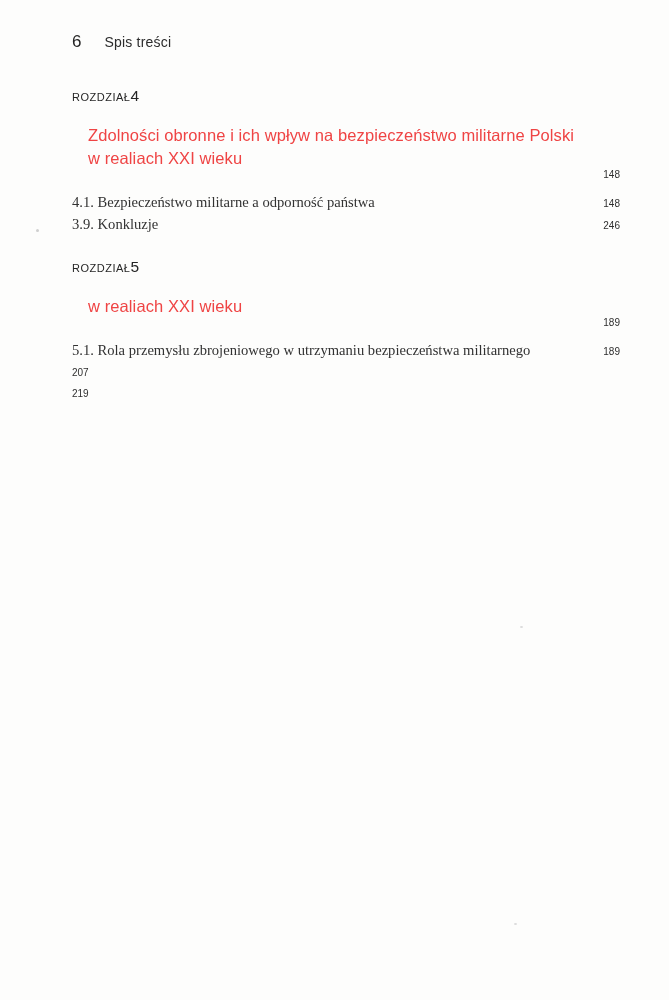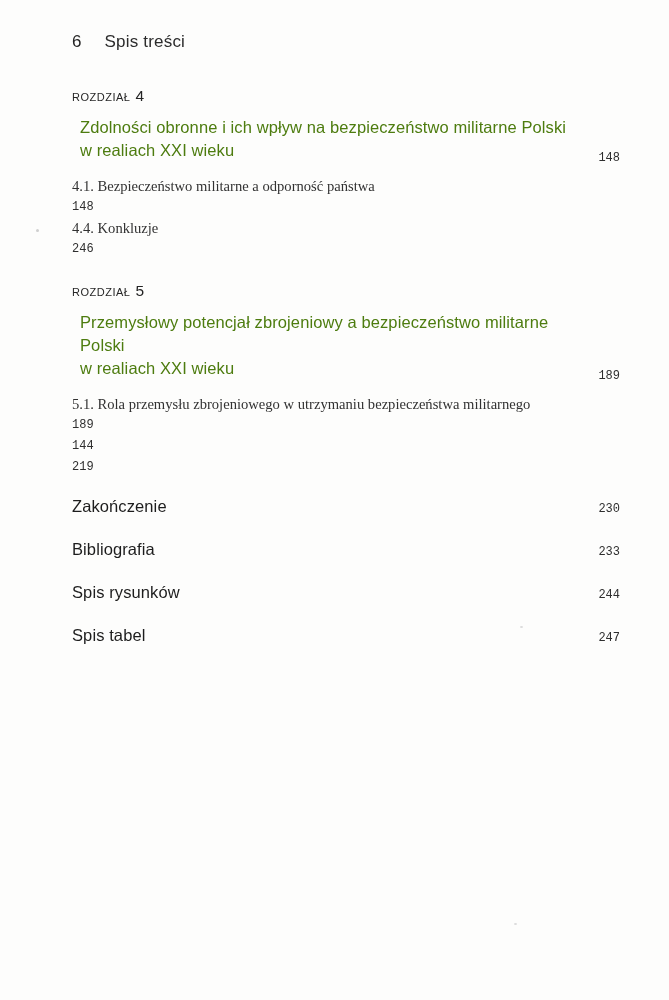--- a/index.html
+++ b/index.html
@@ -12,48 +12,48 @@
     box-sizing: border-box;
     padding: 32px 49px 0 72px;
     font-family: "Liberation Sans", sans-serif;
     color: #1e1e1e;
     overflow: hidden;
   }
 
   
   .running-head { display:flex; align-items:baseline; gap:23px; }
   .folio { font-size:17px; color:#242424; }
-  .running-title { font-size:17px; color:#2c2c2c; letter-spacing:0.2px; }
+  .running-title { font-size:14px; color:#2c2c2c; letter-spacing:0.2px; }
 
   
-  .rozdzial { display:flex; align-items:baseline; gap:5px; }
+  .rozdzial { display:flex; align-items:baseline; }
   .ch4 .rozdzial { margin-top:35px; }
   .ch5 .rozdzial { margin-top:22px; }
   .rozdzial-word { font-size:11px; letter-spacing:0.5px; color:#262626; }
   .rozdzial-num { font-size:15.5px; color:#242424; }
 
   
   .chapter-title-row { display:flex; justify-content:space-between; align-items:flex-end; margin-top:3px; }
-  .chapter-title { margin:8px; font-size:16.5px; font-weight:normal; line-height:23px; color:#4d7c0f; letter-spacing:0.1px; }
+  .chapter-title { margin:16px; font-size:16.5px; font-weight:normal; line-height:23px; color:#ef4444; letter-spacing:0.1px; }
   .chapter-title .line { display:block; }
 
   .page-num {
-    font-family:Liberation Mono, monospace;
-    font-size:12px;
+    font-family:Liberation Sans, sans-serif;
+    font-size:10px;
     color:#2e2e2e;
     white-space:nowrap;
   }
   .chapter-title-row .page-num { line-height:23px; }
 
   
   .sections { list-style:none; margin:6px 0 0; padding:0; }
   .section-row {
     display:flex; justify-content:space-between; align-items:baseline;
     font-family:"Liberation Serif", serif;
-    font-size:14.6px; line-height:21px; color:#323232;flex-direction:column;
+    font-size:14.6px; line-height:21px; color:#323232;
   }
 
   
   .backmatter { margin-top:0; }
   .bm-row { display:flex; justify-content:space-between; align-items:baseline; margin-top:22px; }
   .bm-row.first { margin-top:18px; }
   .bm-title { font-size:16.5px; color:#1d1d1d; line-height:21px; letter-spacing:0.1px; }
 
   
   .speck { position:absolute; background:#cfcfcf; border-radius:50%; }
@@ -82,67 +82,48 @@
         <span class="line">w realiach XXI wieku</span>
       </h2>
       <span class="page-num">148</span>
     </div>
     <ul class="sections">
       <li class="section-row">
         <span>4.1. Bezpieczeństwo militarne a odporność państwa</span>
         <span class="page-num">148</span>
       </li>
       <li class="section-row">
-        <span>4.4. Konkluzje</span>
+        <span>3.9. Konkluzje</span>
         <span class="page-num">246</span>
       </li>
     </ul>
   </section>
 
   <section class="chapter ch5">
     <div class="rozdzial">
       <span class="rozdzial-word">ROZDZIAŁ</span>
       <span class="rozdzial-num">5</span>
     </div>
     <div class="chapter-title-row">
       <h2 class="chapter-title">
-        <span class="line">Przemysłowy potencjał zbrojeniowy a bezpieczeństwo militarne Polski</span>
         <span class="line">w realiach XXI wieku</span>
       </h2>
       <span class="page-num">189</span>
     </div>
     <ul class="sections">
       <li class="section-row">
         <span>5.1. Rola przemysłu zbrojeniowego w utrzymaniu bezpieczeństwa militarnego</span>
         <span class="page-num">189</span>
       </li>
       <li class="section-row">
-        <span class="page-num">144</span>
+        <span class="page-num">207</span>
       </li>
       <li class="section-row">
         <span class="page-num">219</span>
       </li>
     </ul>
   </section>
 
-  <section class="backmatter">
-    <div class="bm-row first">
-      <span class="bm-title">Zakończenie</span>
-      <span class="page-num">230</span>
-    </div>
-    <div class="bm-row">
-      <span class="bm-title">Bibliografia</span>
-      <span class="page-num">233</span>
-    </div>
-    <div class="bm-row">
-      <span class="bm-title">Spis rysunków</span>
-      <span class="page-num">244</span>
-    </div>
-    <div class="bm-row">
-      <span class="bm-title">Spis tabel</span>
-      <span class="page-num">247</span>
-    </div>
-  </section>
 
   <span class="speck s1"></span>
   <span class="speck s2"></span>
   <span class="speck s3"></span>
 </div>
 
 </body></html>

